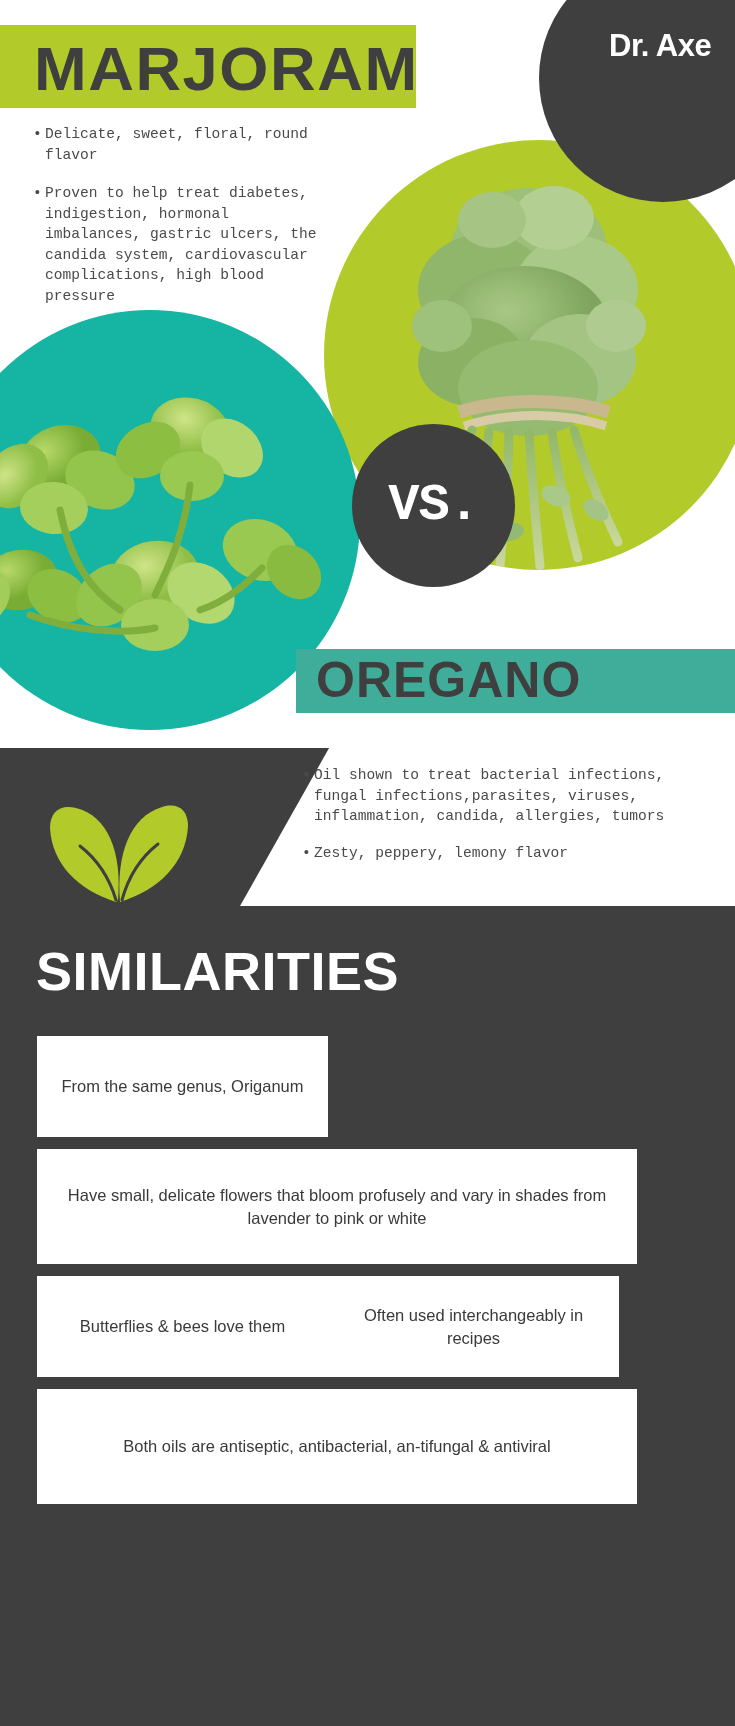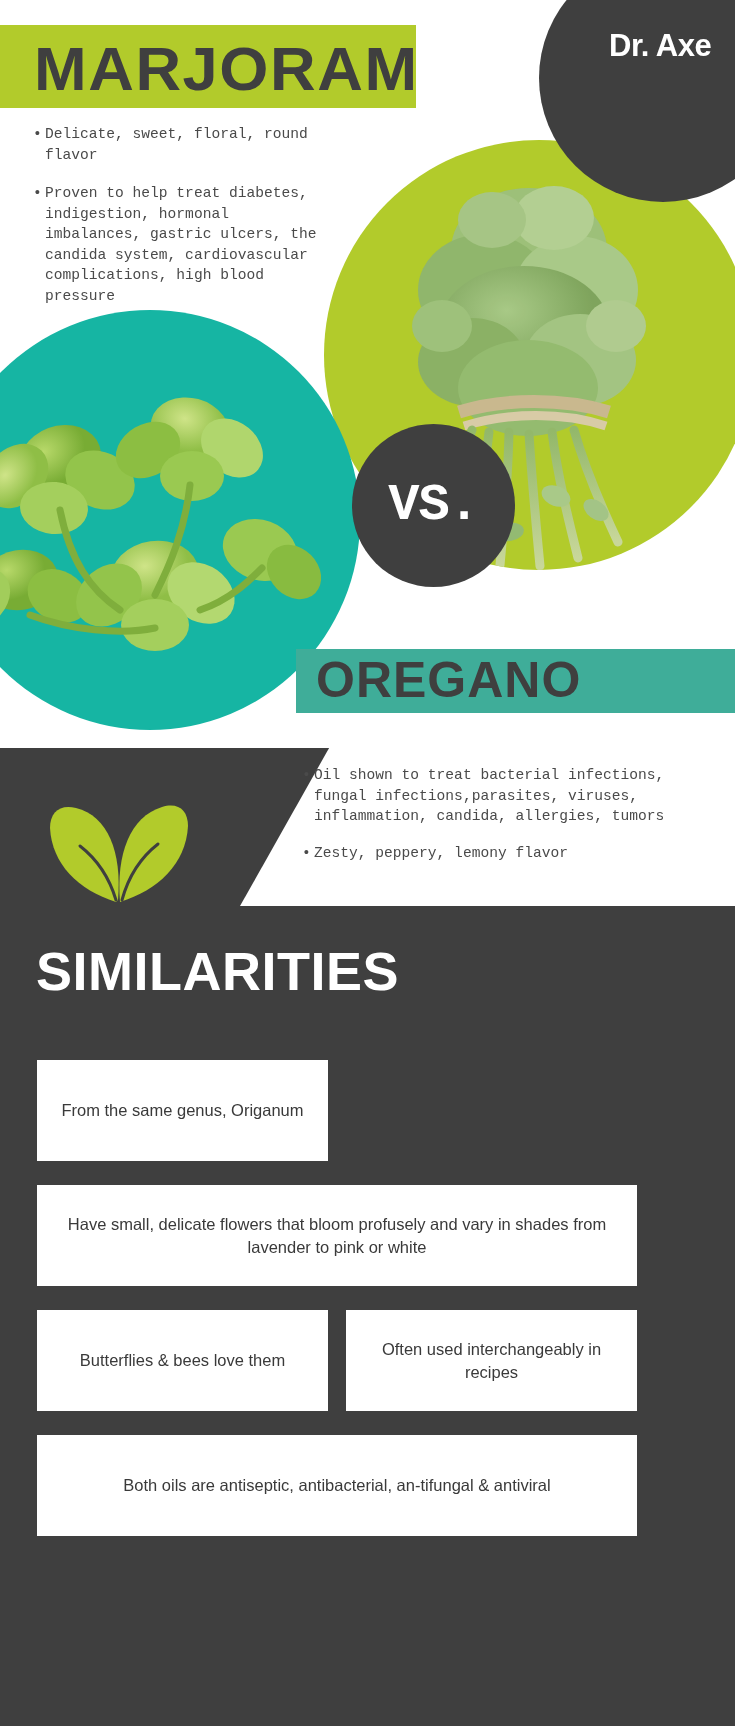--- a/index.html
+++ b/index.html
@@ -192,38 +192,36 @@
   }
 
   
   .sim-grid {
     position: absolute;
     left: 37px; top: 1036px;
     width: 600px;
   }
   .sim-row {
     display: flex;
-    justify-content: space-between;
     margin-bottom: 12px;
-    margin-top: 24px;
   }
   .sim-box {
     background: #ffffff;
     color: #3a3a3a;
     display: flex;
     align-items: center;
     justify-content: center;
     text-align: center;
     font-size: 16.5px;
     line-height: 23px;
     padding: 8px 14px;
     font-family: "Liberation Sans", sans-serif;
   }
   .sim-box.half { width: 291px; height: 101px; }
-  .sim-box.full { width: 600px; height: 101px; }
+  .sim-box.full { width: 600px; height: 115px; }
 </style>
 </head>
 <body>
 
 <div id="page">
 
   <div class="top-section">
 
     <div class="green-circle">
       <svg width="430" height="430" viewBox="0 0 430 430">

